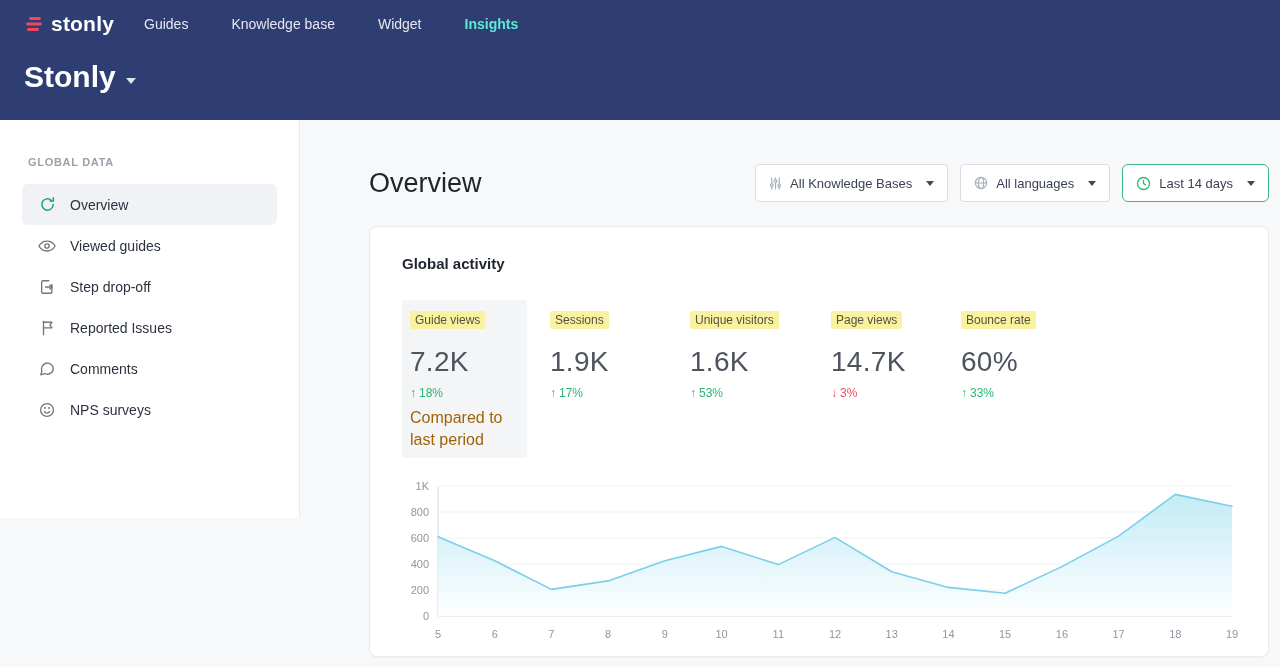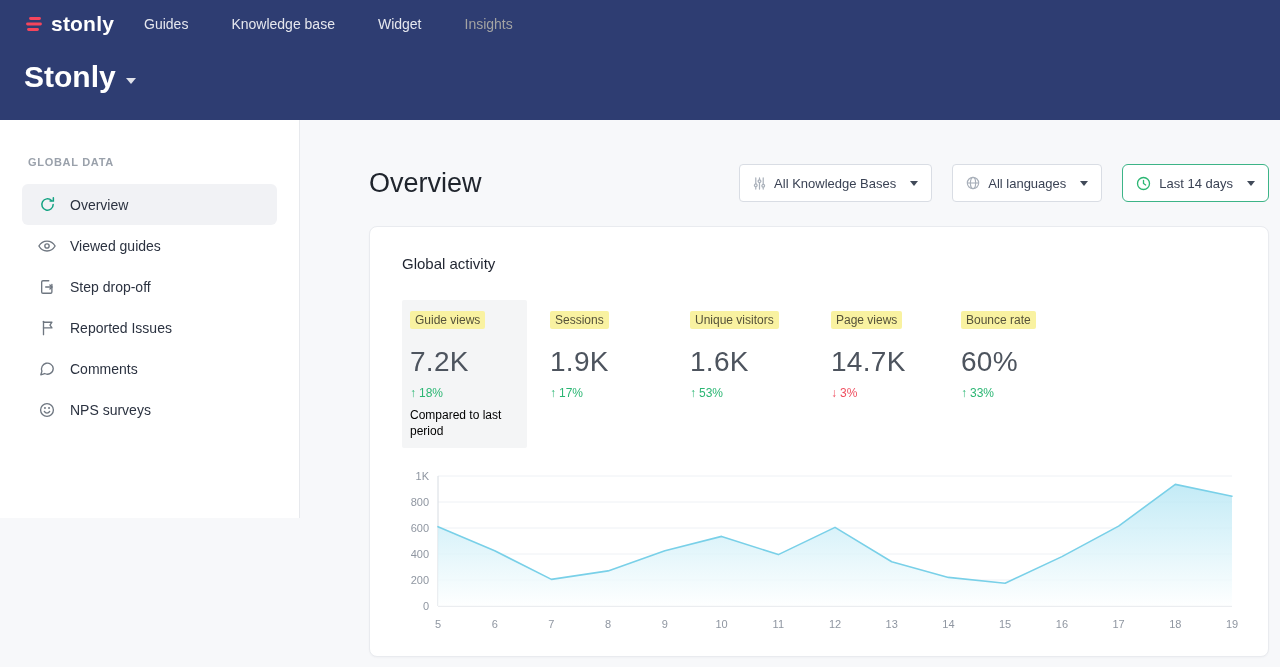--- a/index.html
+++ b/index.html
@@ -7,62 +7,62 @@
   body{font-family:"Liberation Sans",sans-serif;background:#f7f8fa;color:#2b3240}
   [data-interactable="true"]{cursor:pointer}
 
   
   .navbar{height:120px;background:#2e3d72;color:#fff;padding:0 24px}
   .nav-row{display:flex;align-items:center;height:48px}
   .logo{display:flex;align-items:center;gap:7px}
   .logo-text{font-size:21px;font-weight:700;letter-spacing:.2px;color:#fff}
   .nav-links{display:flex;gap:43px;margin-left:30px;align-items:center}
   .nav-link{color:rgba(255,255,255,.88);font-size:14px;text-decoration:none}
-  .nav-link.active{color:#a3a3a3;font-weight:400}
+  .nav-link.active{color:#5eead4;font-weight:700}
   .workspace-row{display:flex;align-items:center;gap:10px;margin-top:12px}
   .workspace-title{font-size:30px;font-weight:600;color:#fff}
   .ws-caret{width:0;height:0;border-left:5px solid transparent;border-right:5px solid transparent;border-top:6px solid rgba(255,255,255,.85);margin-top:8px}
 
   
   .layout{display:flex;height:398px}
 
   
   .sidebar{width:300px;background:#fff;border-right:1px solid #e7e9ed;padding-top:36px;flex:none}
   .section-label{font-size:11px;font-weight:700;color:#9aa1ab;letter-spacing:.7px;padding-left:28px;margin-bottom:16px}
   .side-item{display:flex;align-items:center;gap:14px;height:41px;margin:0 22px;padding:0 16px;border-radius:6px;font-size:14px;color:#2b3240}
   .side-item.active{background:#f1f2f5}
   .side-icon{width:18px;height:18px;display:flex;align-items:center;justify-content:center;color:#6e7680;flex:none}
   .side-item.active .side-icon{color:#14a383}
 
   
   .main{flex:1;padding:44px 10px 0 69px}
   .main-header{display:flex;align-items:center;justify-content:space-between;width:900px}
   .page-title{font-size:27px;font-weight:400;color:#20252d}
-  .filters{display:flex;gap:20px}
+  .filters{display:flex;gap:12px}
   .filter{display:flex;align-items:center;gap:8px;height:38px;padding:0 13px;background:#fff;border:1px solid #d9dde4;border-radius:4px;font-size:13px;color:#3a4254;font-family:inherit}
   .filter .f-icon{display:flex;align-items:center;color:#a9b0ba}
   .filter.accent{border:1px solid #3cb487;border-radius:6px}
   .filter.accent .f-icon{color:#2bb673}
   .caret{width:0;height:0;border-left:4px solid transparent;border-right:4px solid transparent;border-top:5px solid #414a59;margin-left:6px}
 
   
   .card{width:900px;height:431px;margin-top:24px;background:#fff;border:1px solid #e9ebef;border-radius:8px;padding:28px 32px;box-shadow:0 1px 2px rgba(20,30,60,.03)}
-  .card-title{font-size:15px;font-weight:400;color:#1f2430}
+  .card-title{font-size:15px;font-weight:700;color:#1f2430}
 
   .metrics{display:grid;grid-template-columns:140px 140px 141px 130px 150px 1fr;margin-top:28px;align-items:start}
   .metric{padding:10px 10px 8px 8px}
   .metric.selected{background:#f4f5f6;border-radius:2px;width:125px;min-height:133px}
   .m-label-wrap{height:36px}
   .m-label{display:inline;background:#f9f2a1;color:#55523a;font-size:12px;line-height:1.55;padding:2px 5px;border-radius:2px;-webkit-box-decoration-break:clone;box-decoration-break:clone}
   .m-value{font-size:28px;color:#4d545e;font-weight:400;letter-spacing:.3px;line-height:1.15}
   .m-change{margin-top:8px;font-size:12px}
   .m-change .arrow{margin-right:3px;font-weight:700}
   .m-change.up{color:#2bb673}
   .m-change.down{color:#ef4e5f}
-  .m-note{margin-top:7px;font-size:12px;color:#000000;line-height:1.35;max-width:106px}
+  .m-note{margin-top:7px;font-size:16px;color:#a16207;line-height:1.35;max-width:106px}
 
   .chart-wrap{margin-top:16px}
   #activity-chart .tick{font-size:11px;fill:#8f96a1;font-family:"Liberation Sans",sans-serif}
 </style>
 </head>
 <body>
 
 <header class="navbar" data-interactable="false">
   <div class="nav-row" data-interactable="false">
     <div class="logo" data-interactable="true">

